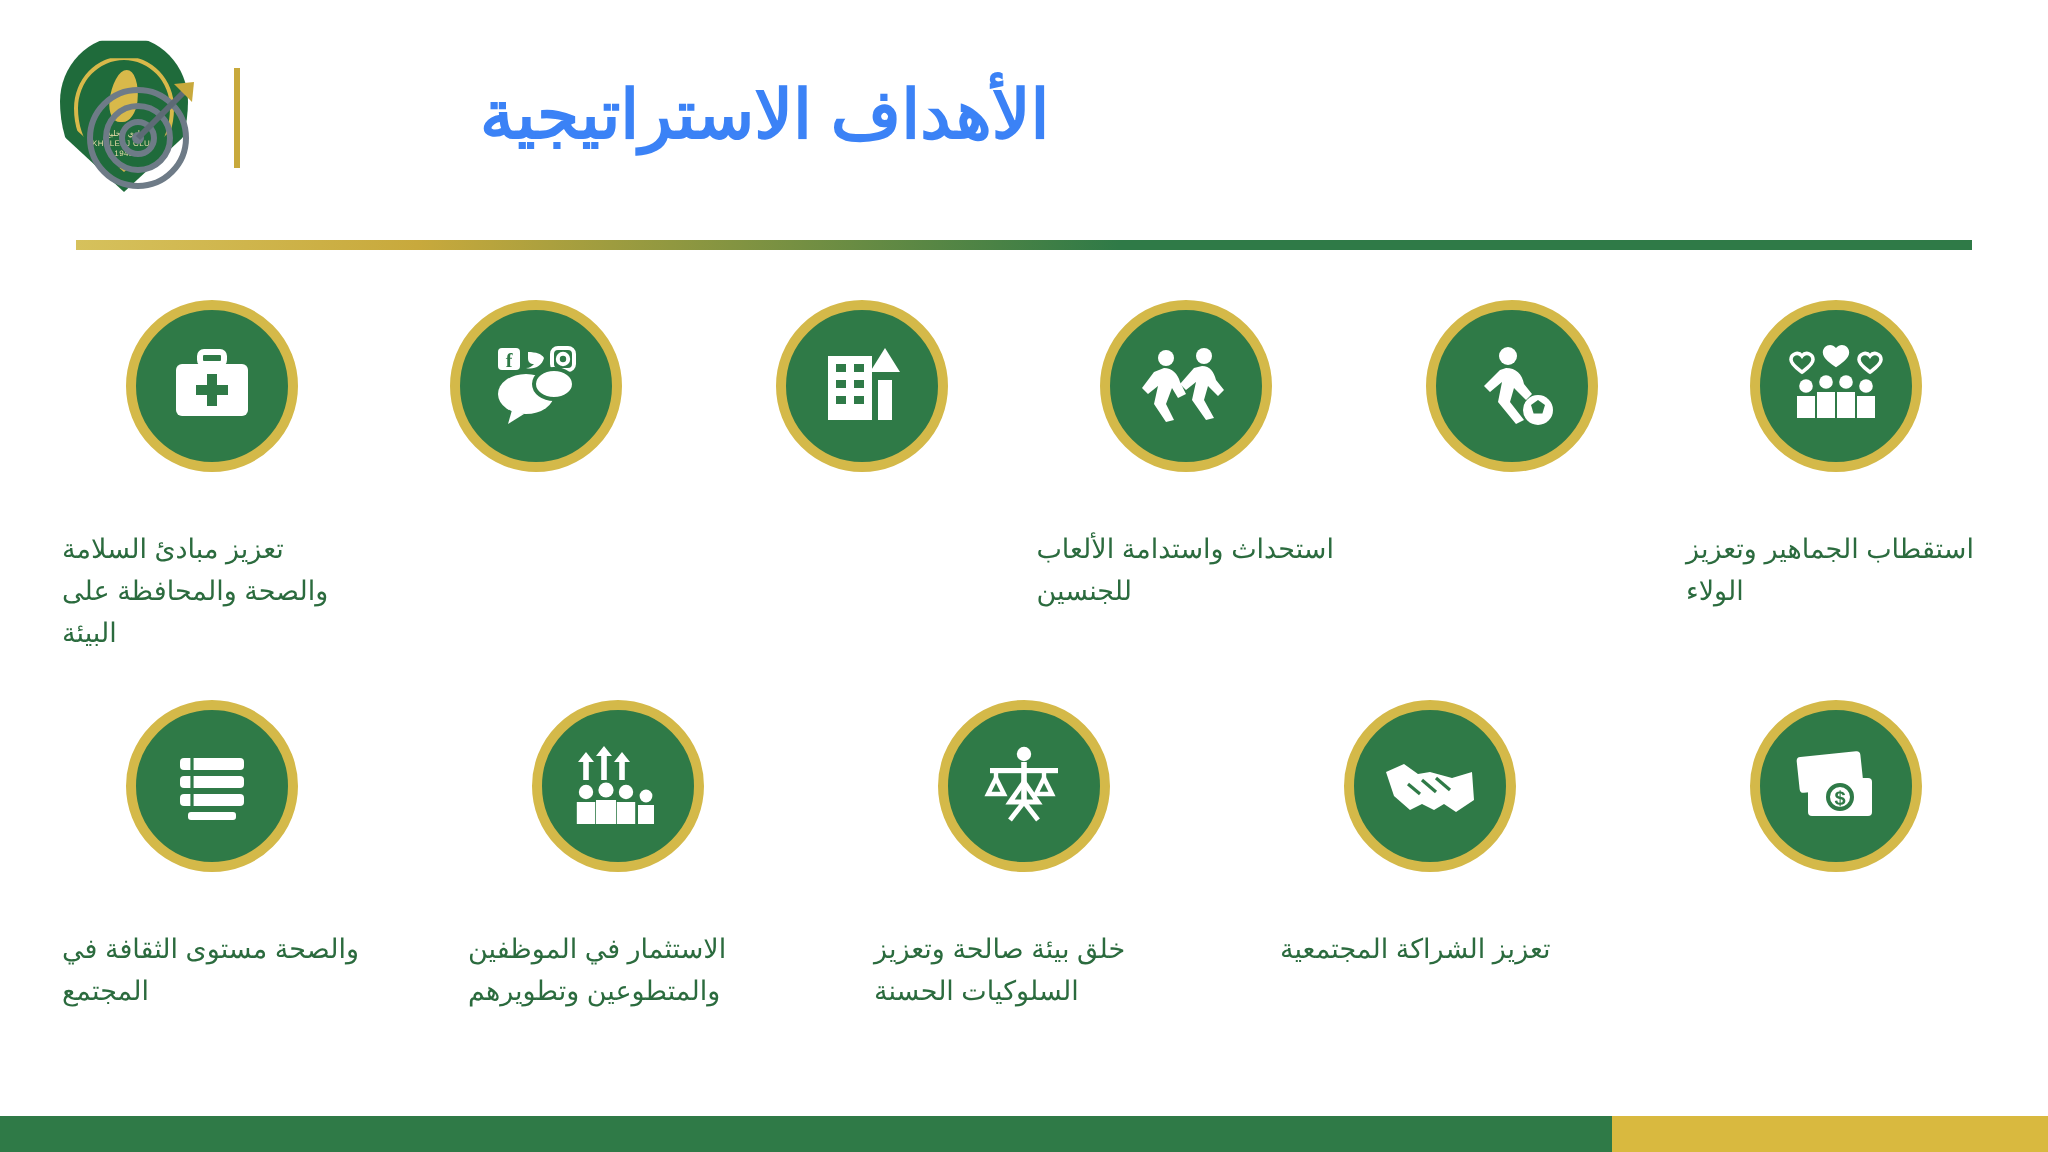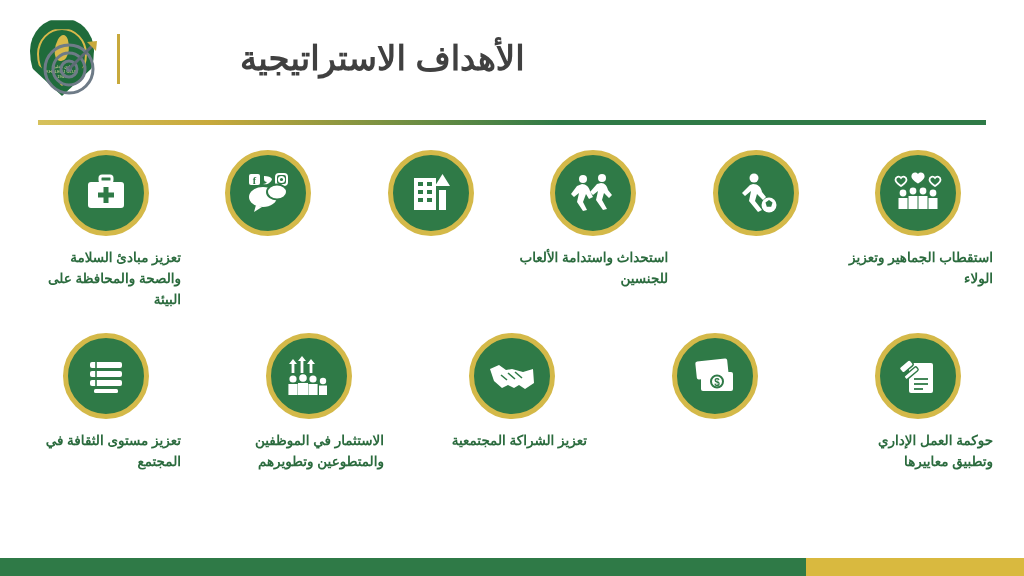--- a/index.html
+++ b/index.html
@@ -69,21 +69,21 @@
     position: absolute;
     top: 38px;
     right: 158px;
     left: 240px;
     text-align: left;
     direction: rtl;
   }
   .slide-title {
     font-size: 34px;
     font-weight: bold;
-    color: #404040;
+    color: #3b82f6;
     letter-spacing: 0px;
     line-height: 1.2;
     white-space: nowrap;
   }
   .title-divider {
     position: absolute;
     top: 34px;
     left: 117px;
     width: 3px;
     height: 50px;
@@ -130,27 +130,27 @@
     border-radius: 50%;
     background: #2f7a47;
     border: 5px solid #d4b949;
     box-sizing: border-box;
     display: flex;
     align-items: center;
     justify-content: center;
   }
   .badge svg { display: block; }
   .caption {
-    margin-top: 12px;
+    margin-top: 29px;
     font-size: 13.5px;
     line-height: 1.55;
     color: #2b6b3e;
-    text-align: right;
+    text-align: left;
     direction: rtl;
-    font-weight: bold;
+    font-weight: normal;
     width: 150px;
   }
 
   
   .footer {
     position: absolute;
     bottom: 0; left: 0;
     width: 1024px; height: 18px;
     display: flex;
   }
@@ -303,21 +303,21 @@
             <rect x="7" y="27" width="32" height="6" rx="2"></rect>
             <rect x="11" y="36" width="24" height="4" rx="1.5"></rect>
           </g>
           <g stroke="#2f7a47" stroke-width="1.6">
             <line x1="13" y1="9" x2="13" y2="15"></line>
             <line x1="13" y1="18" x2="13" y2="24"></line>
             <line x1="13" y1="27" x2="13" y2="33"></line>
           </g>
         </svg>
       </div>
-      <div class="caption">تعزيز مستوى الثقافة في المجتمع</div>
+      <div class="caption">والصحة مستوى الثقافة في المجتمع</div>
     </div>
 
     <div class="item">
       <div class="badge">
         <svg width="50" height="46" viewBox="0 0 50 46">
           <g fill="#fff">
             <path d="M9 6 l4 5 h-2.6 v9 h-2.8 v-9 h-2.6 z"></path>
             <path d="M18 3 l4 5 h-2.6 v12 h-2.8 v-12 h-2.6 z"></path>
             <path d="M27 6 l4 5 h-2.6 v9 h-2.8 v-9 h-2.6 z"></path>
             <circle cx="9" cy="26" r="3.6"></circle>
@@ -327,20 +327,40 @@
             <circle cx="29" cy="26" r="3.6"></circle>
               <path d="M24.4 31 h9.2 v11 h-9.2 z"></path>
             <circle cx="39" cy="28" r="3.2"></circle>
               <path d="M35 32.5 h8 v9.5 h-8 z"></path>
           </g>
         </svg>
       </div>
       <div class="caption">الاستثمار في الموظفين والمتطوعين وتطويرهم</div>
     </div>
 
+    <div class="item">
+      <div class="badge">
+        <svg width="50" height="46" viewBox="0 0 50 46">
+          <g fill="#fff" stroke="#fff">
+            <circle cx="25" cy="7" r="3.6" stroke="none"></circle>
+            <rect x="23.6" y="11" width="2.8" height="20" stroke="none"></rect>
+            <rect x="8" y="14" width="34" height="2.6" stroke="none"></rect>
+            <path d="M18 31 l7 -10 l7 10 z" fill="none" stroke-width="2.4" stroke="#fff"></path>
+            <path d="M25 31 l-7 9 M25 31 l7 9" stroke-width="2.4"></path>
+          </g>
+          <g fill="none" stroke="#fff" stroke-width="2.2">
+            <path d="M4 17 l4 8 h-8 z" transform="translate(7,2)"></path>
+            <path d="M4 17 l4 8 h-8 z" transform="translate(31,2)"></path>
+            <line x1="11" y1="16" x2="11" y2="19"></line>
+            <line x1="35" y1="16" x2="35" y2="19"></line>
+          </g>
+        </svg>
+      </div>
+      <div class="caption">خلق بيئة صالحة وتعزيز السلوكيات الحسنة</div>
+    </div>
 
     <div class="item">
       <div class="badge">
         <svg width="50" height="46" viewBox="0 0 50 46">
           <g fill="#fff">
             <path d="M3 16 l9 -4 l7 5 l6 -1 l11 3 l10 -3 l1 14 l-9 6 l-6 -4 l-5 3 l-6 -3 l-6 3 l-8 -7 z"></path>
           </g>
           <g stroke="#2f7a47" stroke-width="1.6" fill="none">
             <path d="M14 22 l6 5"></path>
               <path d="M21 20 l7 6"></path>
@@ -355,37 +375,20 @@
       <div class="badge">
         <svg width="50" height="46" viewBox="0 0 50 46">
           <rect x="6" y="7" width="32" height="18" rx="2" fill="#fff" transform="rotate(-6 22 16)"></rect>
           <rect x="11" y="19" width="32" height="19" rx="2" fill="#fff"></rect>
           <circle cx="27" cy="28.5" r="6" fill="none" stroke="#2f7a47" stroke-width="2"></circle>
           <text x="27" y="32.5" font-size="10" font-weight="bold" fill="#2f7a47" text-anchor="middle" font-family="Liberation Sans, sans-serif">$</text>
         </svg>
       </div>
     </div>
 
-    <div class="item">
-      <div class="badge">
-        <svg width="48" height="46" viewBox="0 0 48 46">
-          <rect x="15" y="10" width="24" height="30" rx="2" fill="#fff"></rect>
-          <g stroke="#2f7a47" stroke-width="1.8">
-            <line x1="20" y1="26" x2="34" y2="26"></line>
-            <line x1="20" y1="31" x2="34" y2="31"></line>
-            <line x1="20" y1="36" x2="29" y2="36"></line>
-          </g>
-          <g fill="#fff" stroke="#2f7a47" stroke-width="1.4">
-            <rect x="5" y="10" width="14" height="7" rx="2" transform="rotate(-40 12 13)"></rect>
-            <rect x="9" y="18" width="16" height="4.5" rx="1.5" transform="rotate(-40 17 20)"></rect>
-          </g>
-        </svg>
-      </div>
-      <div class="caption">حوكمة العمل الإداري وتطبيق معاييرها</div>
-    </div>
 
   </div>
 </div>
 
 <div class="footer">
   <div class="footer-gold"></div>
   <div class="footer-green"></div>
 </div>
 
 </body></html>

